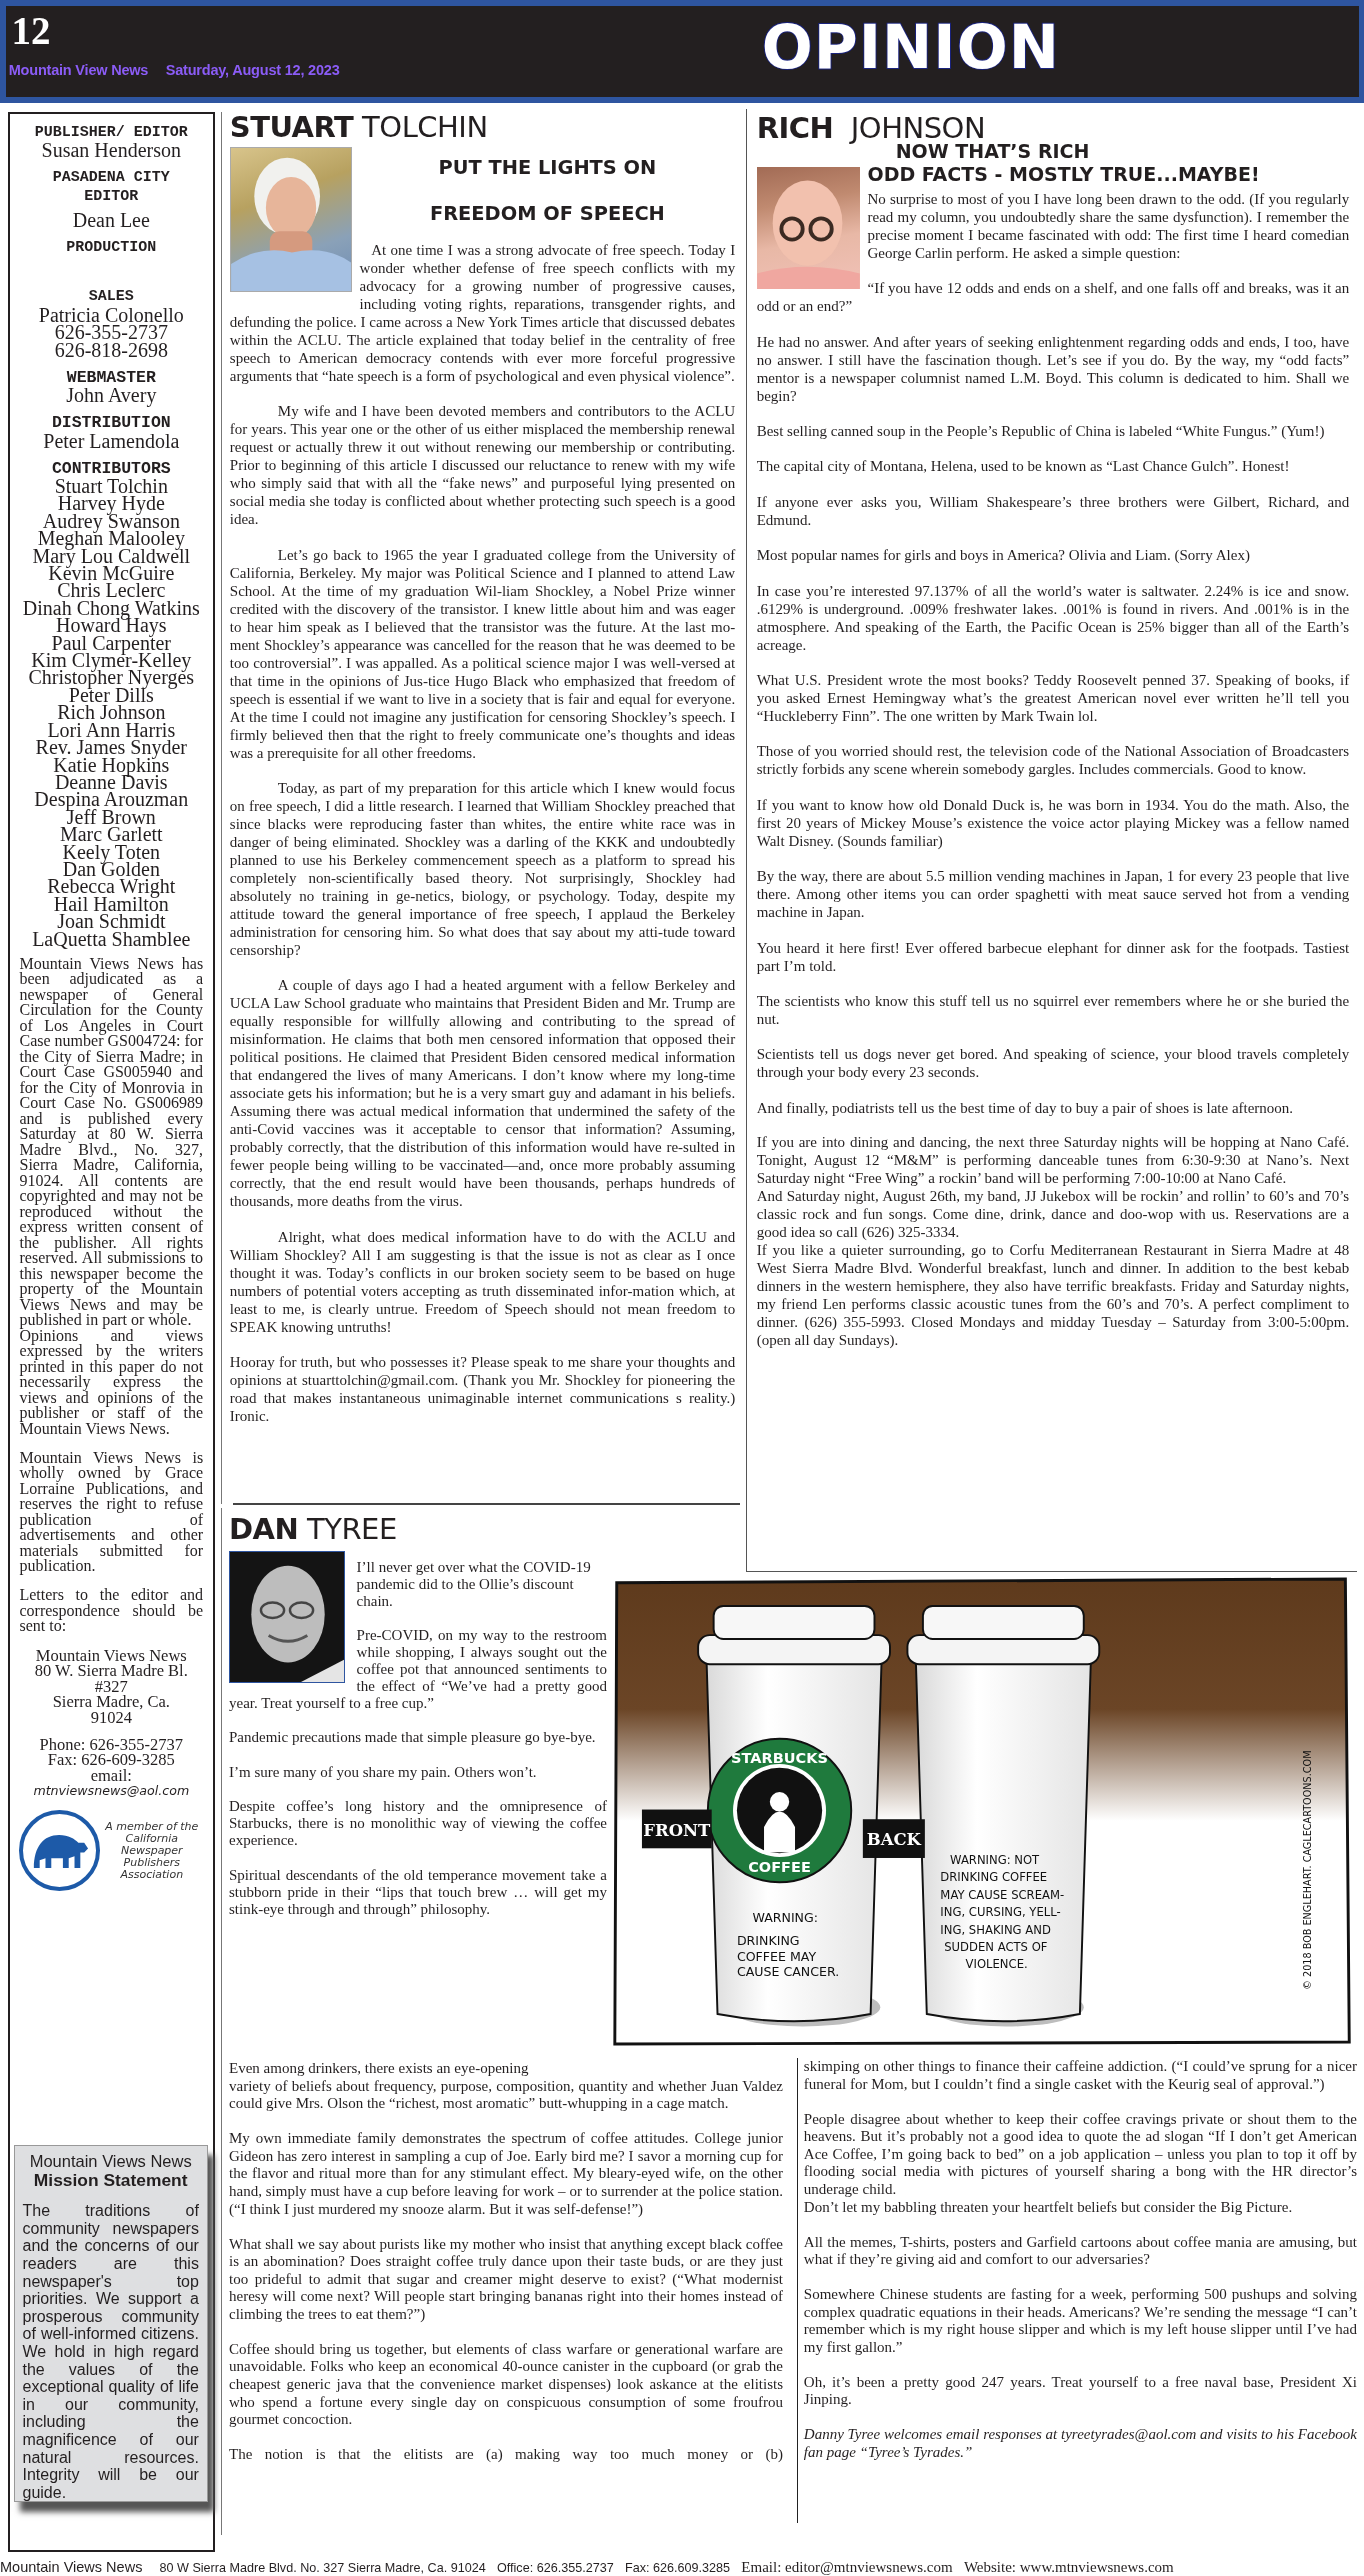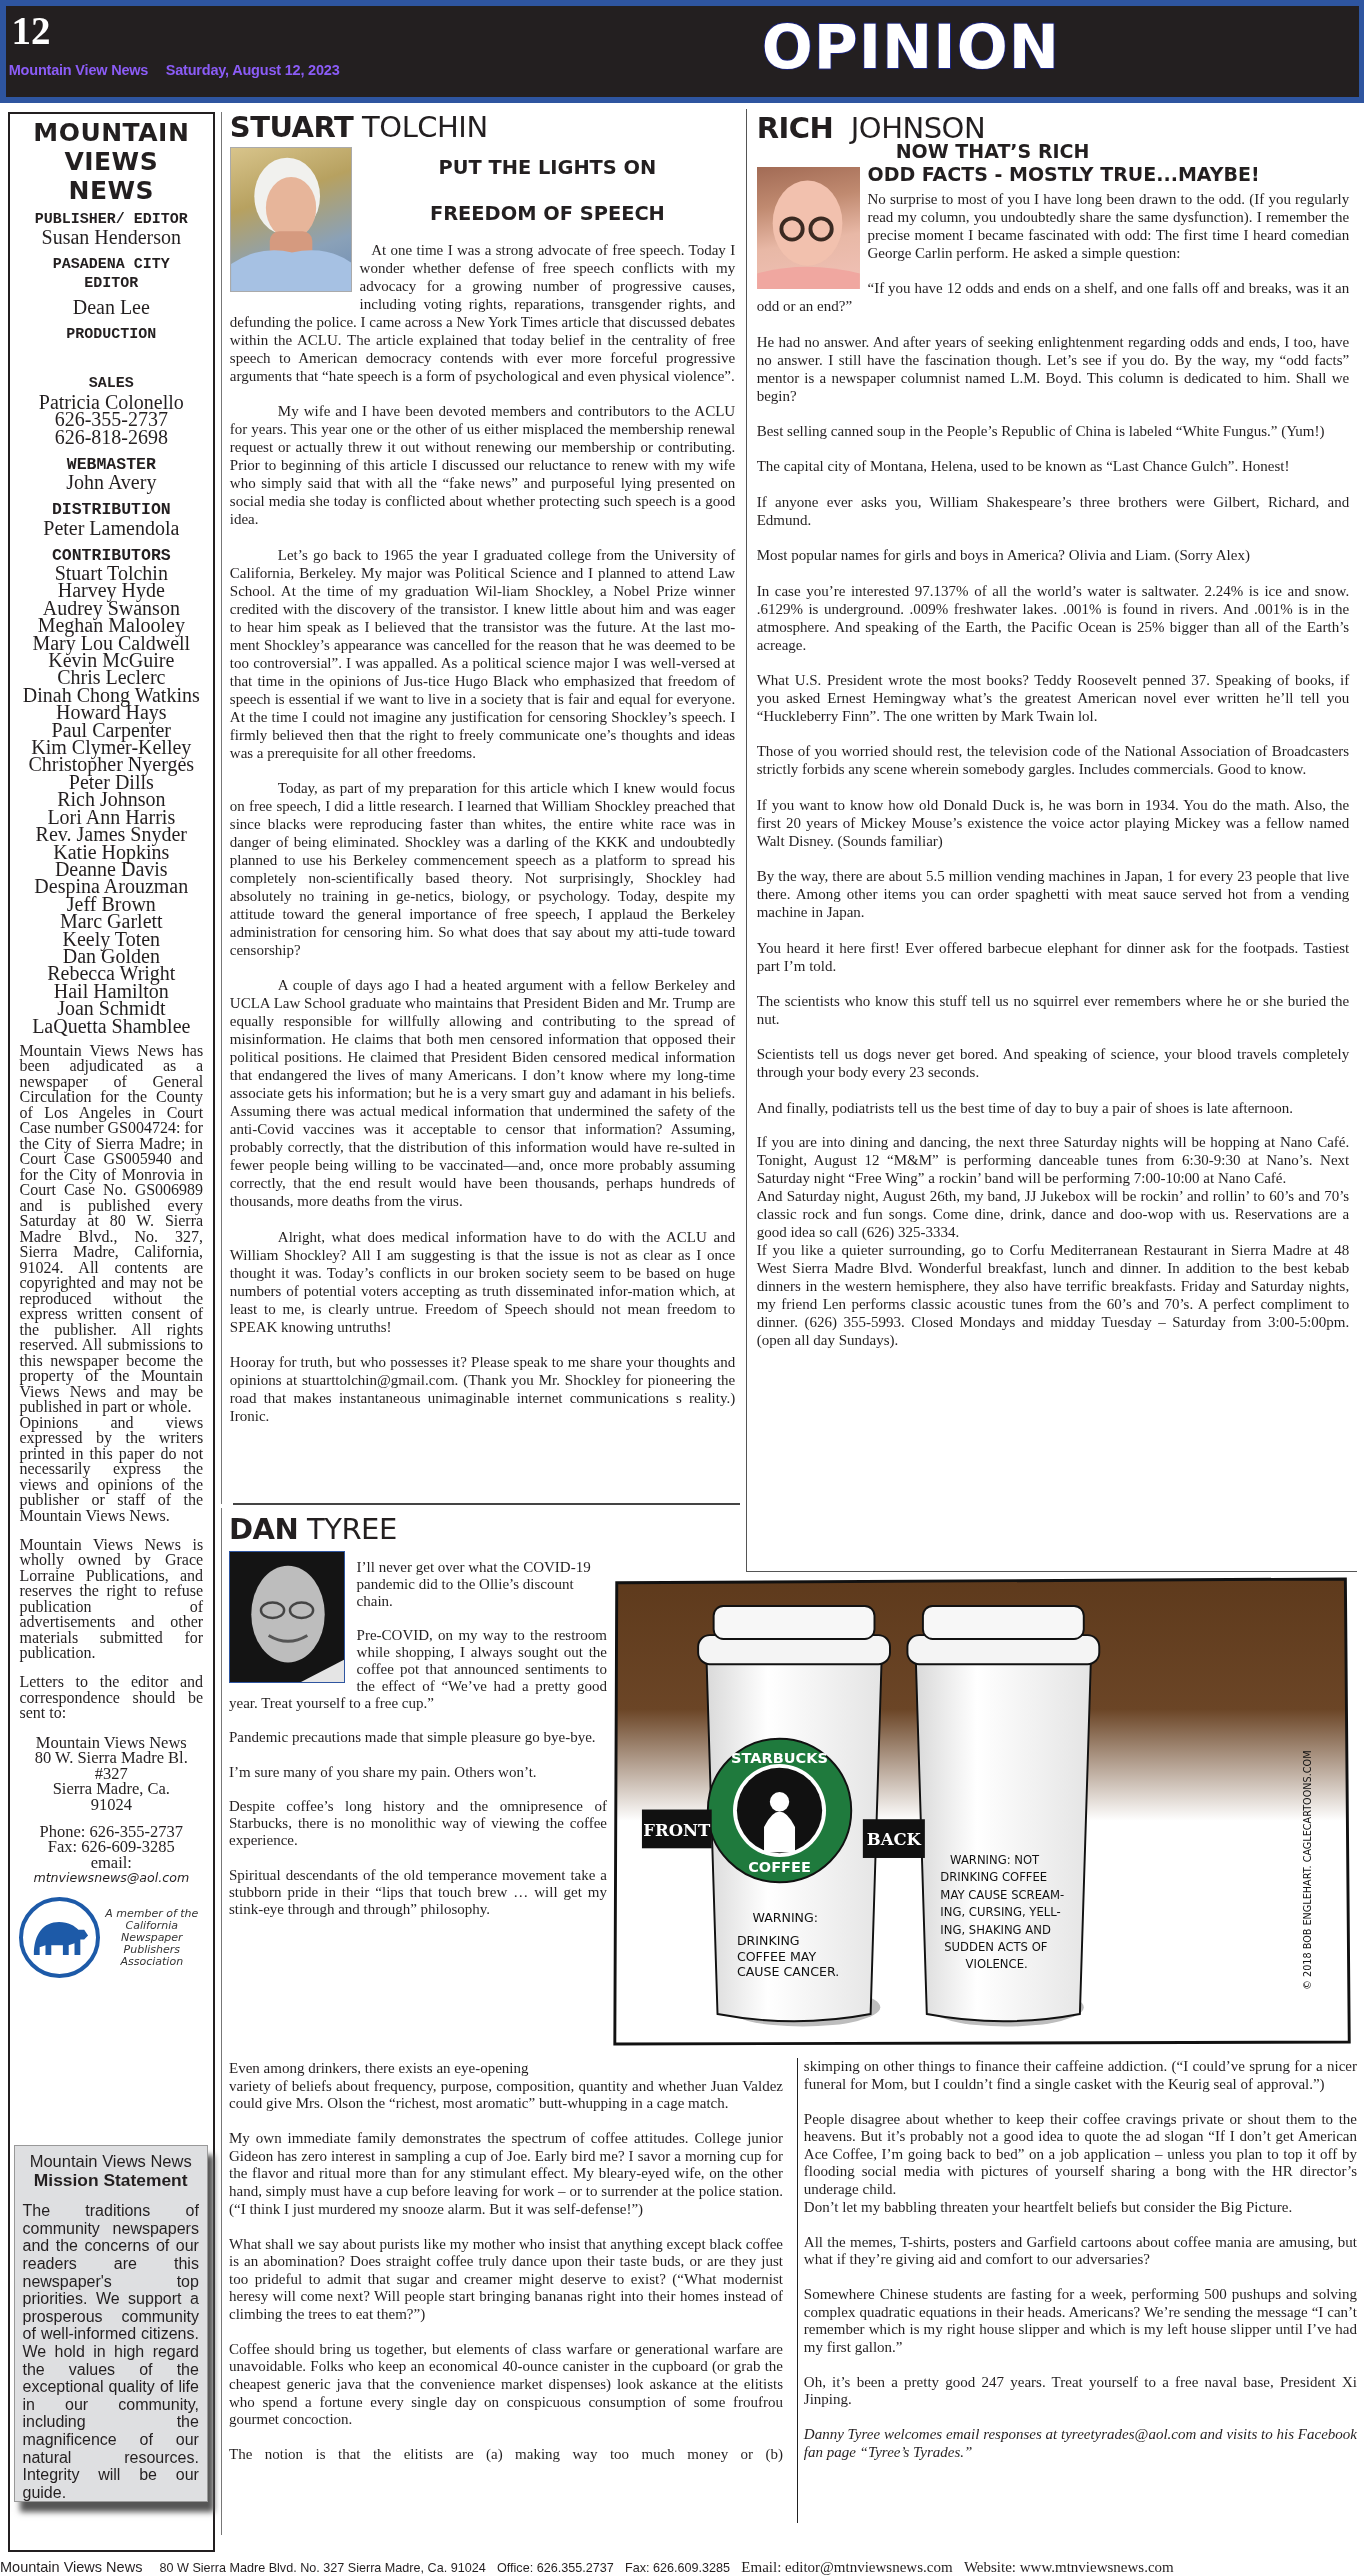--- a/index.html
+++ b/index.html
@@ -75,25 +75,20 @@
     <div class="page-number">12</div>
     <div class="masthead-meta">
       <span>Mountain View News</span>
       <span>Saturday, August 12, 2023</span>
     </div>
     <div class="section-title">OPINION</div>
   </div>
 </header>
 
 <aside class="sidebar">
-  <div class="sb-brand">
-    <div>MOUNTAIN</div>
-    <div>VIEWS</div>
-    <div>NEWS</div>
-  </div>
 
   <div class="sb-heading">PUBLISHER/ EDITOR</div>
   <div class="sb-name">Susan Henderson</div>
 
   <div class="sb-heading sb-gap" style="padding:0 11.6px">PASADENA CITY EDITOR</div>
   <div class="sb-name" style="margin-top:5.8px">Dean Lee</div>
 
   <div class="sb-heading sb-gap">PRODUCTION</div>
 
   <div class="sb-heading" style="margin-top:31px">SALES</div>

